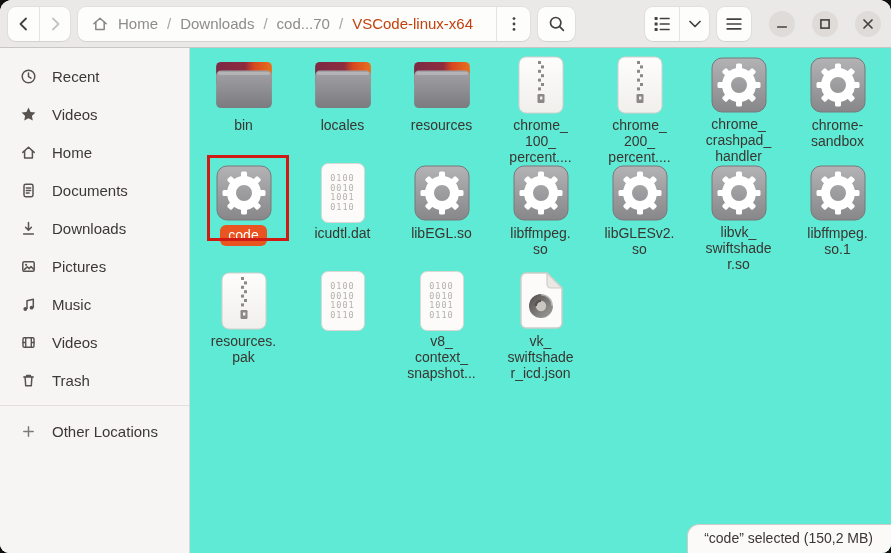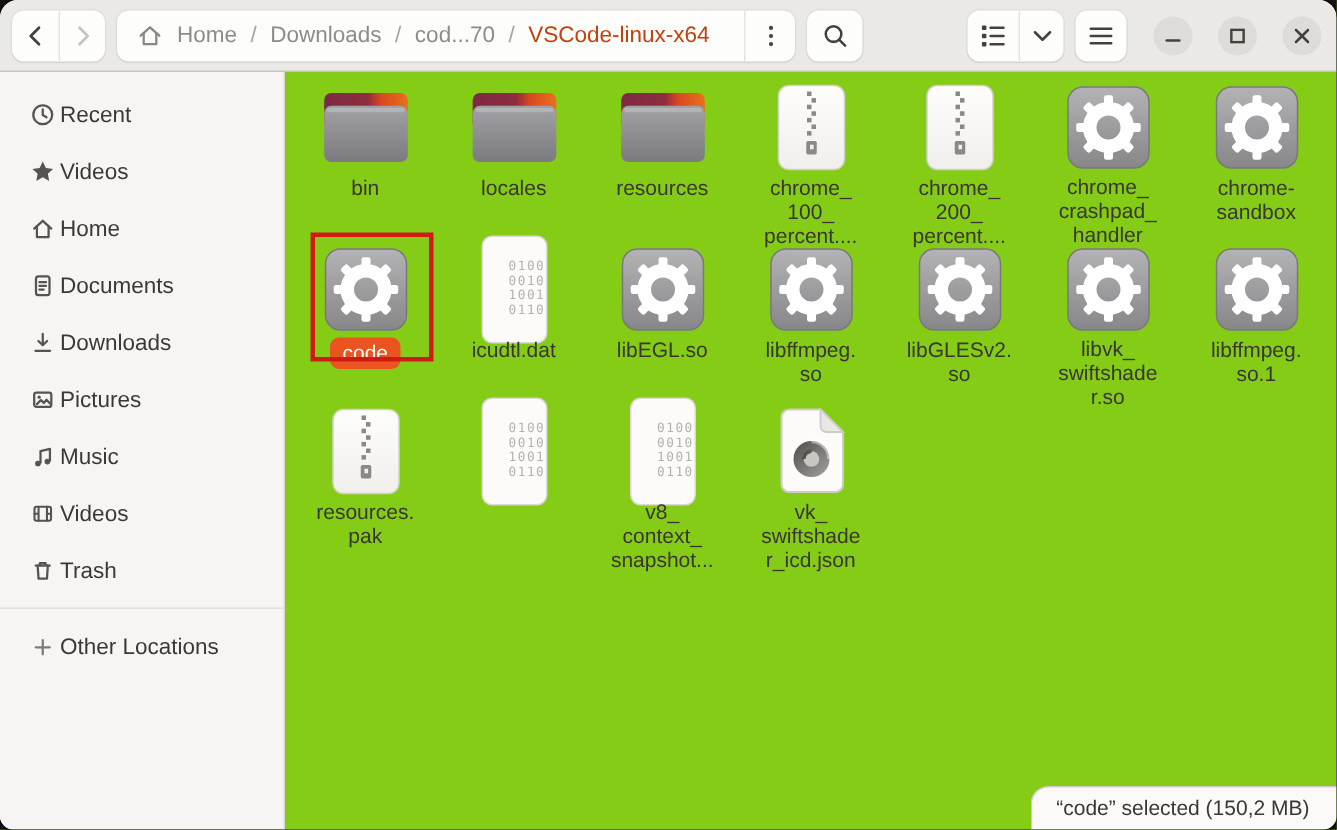--- a/index.html
+++ b/index.html
@@ -25,35 +25,35 @@
                 justify-content:center; cursor:pointer; }
   .sq { width:37px; }
   .spacer { flex:1; }
   .winctl { display:flex; align-items:center; gap:17px; margin-left:10px; }
   .circle { width:26px; height:26px; border-radius:50%; background:#dedbd8; border:none; display:flex;
             align-items:center; justify-content:center; cursor:pointer; }
 
   
   .bodyrow { flex:1; display:flex; min-height:0; }
   .sidebar { width:190px; flex:0 0 190px; background:#f6f5f4; border-right:1px solid #dcd9d5; padding-top:9px; }
-  .side-item { height:38px; display:flex; align-items:center; gap:3px; padding-left:15px; font-size:15px;
+  .side-item { height:38px; display:flex; align-items:center; gap:15px; padding-left:15px; font-size:15px;
                color:#3c3935; cursor:pointer; border-radius:7px; margin:0 5px; }
   .side-sep { height:1px; background:#e2dfdc; margin:6px 0; }
-  .main { flex:1; background:#84cc16; position:relative; }
+  .main { flex:1; background:#5eead4; position:relative; }
 
   
   .grid { display:grid; grid-template-columns:repeat(7,99px); grid-auto-rows:108px; padding:8px 0 0 4px; }
   .cell { display:flex; flex-direction:column; align-items:center; cursor:pointer; }
   .icbox { height:58px; display:flex; align-items:center; justify-content:center; }
   .lbl { margin-top:3px; font-size:14px; line-height:16px; color:#3a3632; text-align:center; white-space:pre-line; }
   .lbl.sel { background:#e95420; color:#ffffff; border-radius:6px; padding:1px 8px 2px; line-height:18px; }
 
   
-  .binfile { width:44px; height:72px; background:#fcfbfa; border:1px solid #dbd7d3; border-radius:7px;
-             display:flex; flex-direction:column; justify-content:center; align-items:flex-end; }
+  .binfile { width:44px; height:60px; background:#fcfbfa; border:1px solid #dbd7d3; border-radius:7px;
+             display:flex; flex-direction:column; justify-content:center; align-items:center; }
   .binfile span { display:block; font-family:"DejaVu Sans Mono", monospace; font-size:8.5px; line-height:9.5px;
                   letter-spacing:1px; color:#b4b1ac; }
 
   
   .annotation { position:absolute; left:17px; top:107px; width:82px; height:86px; border:3px solid #d01b15;
                 pointer-events:none; }
 
   
   .statusbar { position:absolute; right:0; bottom:0; background:#fbfaf9; border:1px solid #cfccc8;
                border-right:none; border-bottom:none; border-top-left-radius:12px; padding:5px 18px 7px 16px;

